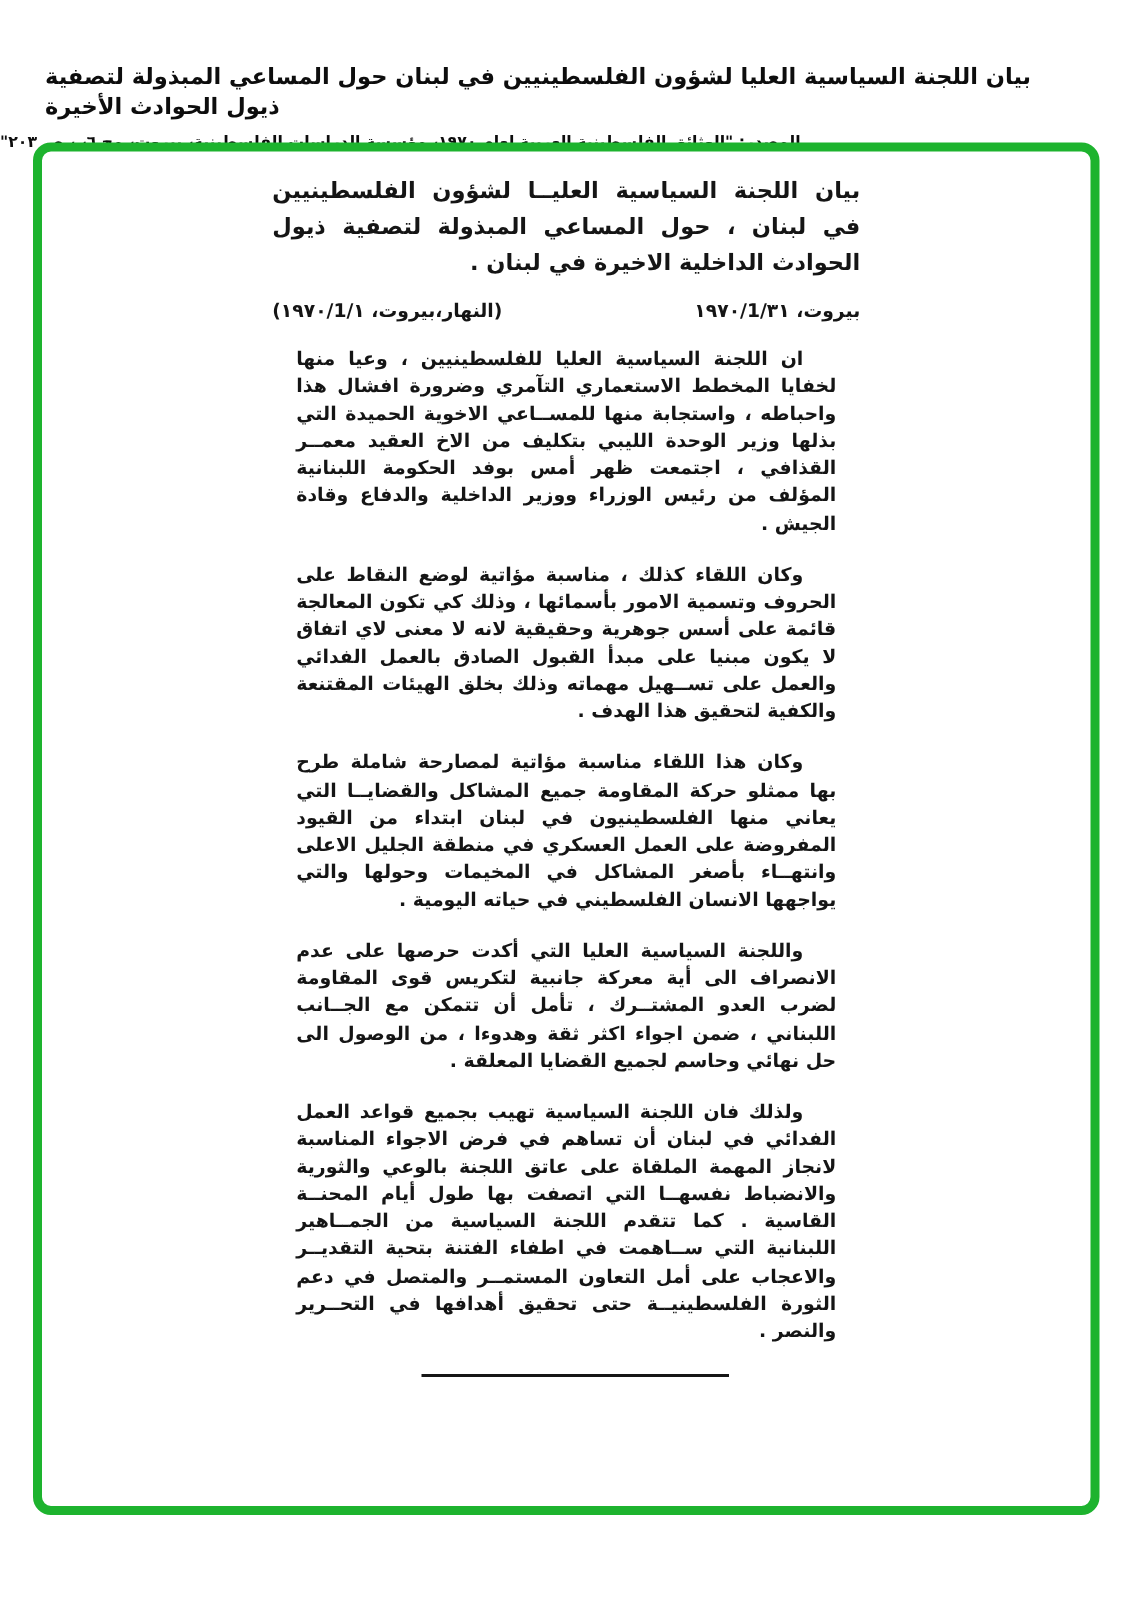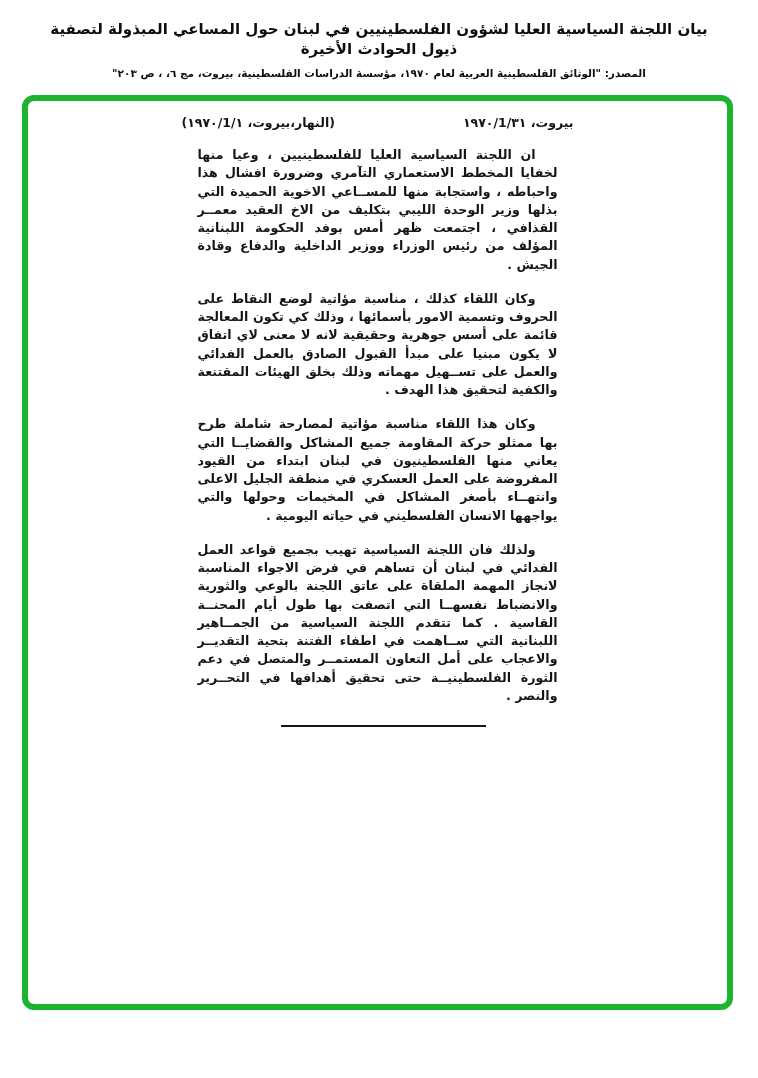--- a/index.html
+++ b/index.html
@@ -1,20 +1,20 @@
 <!DOCTYPE html>
 <html lang="ar"><head>
 <meta charset="utf-8">
 <style>
   html,body{margin:0;padding:0;}
   body{
     width:758px;height:1078px;background:#ffffff;color:#111;
     font-family:"DejaVu Sans", sans-serif;position:relative;overflow:hidden;
   }
-  .outer-header{direction:rtl;text-align:center;padding-top:19px;}
+  .outer-header{direction:rtl;text-align:left;padding-top:41px;}
   .outer-title{
     font-size:15px;font-weight:bold;line-height:1.35;margin:0 30px;color:#0d0d0d;
   }
   .outer-source{
     font-size:10.5px;font-weight:bold;margin-top:7px;color:#0d0d0d;
   }
   .green-frame{
     position:absolute;left:22px;top:95px;width:699px;height:903px;
     border:6px solid #1db32e;border-radius:12px;background:#fff;overflow:hidden;
   }
@@ -41,25 +41,27 @@
 </head>
 <body>
 
 <div class="outer-header">
   <h1 class="outer-title">بيان اللجنة السياسية العليا لشؤون الفلسطينيين في لبنان حول المساعي المبذولة لتصفية ذيول الحوادث الأخيرة</h1>
   <div class="outer-source">المصدر: "الوثائق الفلسطينية العربية لعام ١٩٧٠، مؤسسة الدراسات الفلسطينية، بيروت، مج ٦، ، ص ٢٠٣"</div>
 </div>
 
 <div class="green-frame">
   <div class="doc" dir="rtl">
+    <h2 class="doc-title">بيان اللجنة السياسية العليــا لشؤون الفلسطينيين في لبنان ، حول المساعي المبذولة لتصفية ذيول الحوادث الداخلية الاخيرة في لبنان .</h2>
     <div class="dateline">
       <span>بيروت، ١٩٧٠/1/٣١</span>
       <span>(النهار،بيروت، ١٩٧٠/1/١)</span>
     </div>
     <div class="doc-body">
       <p>ان اللجنة السياسية العليا للفلسطينيين ، وعيا منها لخفايا المخطط الاستعماري التآمري وضرورة افشال هذا واحباطه ، واستجابة منها للمســاعي الاخوية الحميدة التي بذلها وزير الوحدة الليبي بتكليف من الاخ العقيد معمــر القذافي ، اجتمعت ظهر أمس بوفد الحكومة اللبنانية المؤلف من رئيس الوزراء ووزير الداخلية والدفاع وقادة الجيش .</p>
       <p>وكان اللقاء كذلك ، مناسبة مؤاتية لوضع النقاط على الحروف وتسمية الامور بأسمائها ، وذلك كي تكون المعالجة قائمة على أسس جوهرية وحقيقية لانه لا معنى لاي اتفاق لا يكون مبنيا على مبدأ القبول الصادق بالعمل الفدائي والعمل على تســهيل مهماته وذلك بخلق الهيئات المقتنعة والكفية لتحقيق هذا الهدف .</p>
       <p>وكان هذا اللقاء مناسبة مؤاتية لمصارحة شاملة طرح بها ممثلو حركة المقاومة جميع المشاكل والقضايــا التي يعاني منها الفلسطينيون في لبنان ابتداء من القيود المفروضة على العمل العسكري في منطقة الجليل الاعلى وانتهــاء بأصغر المشاكل في المخيمات وحولها والتي يواجهها الانسان الفلسطيني في حياته اليومية .</p>
+      <p>واللجنة السياسية العليا التي أكدت حرصها على عدم الانصراف الى أية معركة جانبية لتكريس قوى المقاومة لضرب العدو المشتــرك ، تأمل أن تتمكن مع الجــانب اللبناني ، ضمن اجواء اكثر ثقة وهدوءا ، من الوصول الى حل نهائي وحاسم لجميع القضايا المعلقة .</p>
       <p>ولذلك فان اللجنة السياسية تهيب بجميع قواعد العمل الفدائي في لبنان أن تساهم في فرض الاجواء المناسبة لانجاز المهمة الملقاة على عاتق اللجنة بالوعي والثورية والانضباط نفسهــا التي اتصفت بها طول أيام المحنــة القاسية . كما تتقدم اللجنة السياسية من الجمــاهير اللبنانية التي ســاهمت في اطفاء الفتنة بتحية التقديــر والاعجاب على أمل التعاون المستمــر والمتصل في دعم الثورة الفلسطينيــة حتى تحقيق أهدافها في التحــرير والنصر .</p>
     </div>
     <div class="end-rule"></div>
   </div>
 </div>
 
 </body></html>

